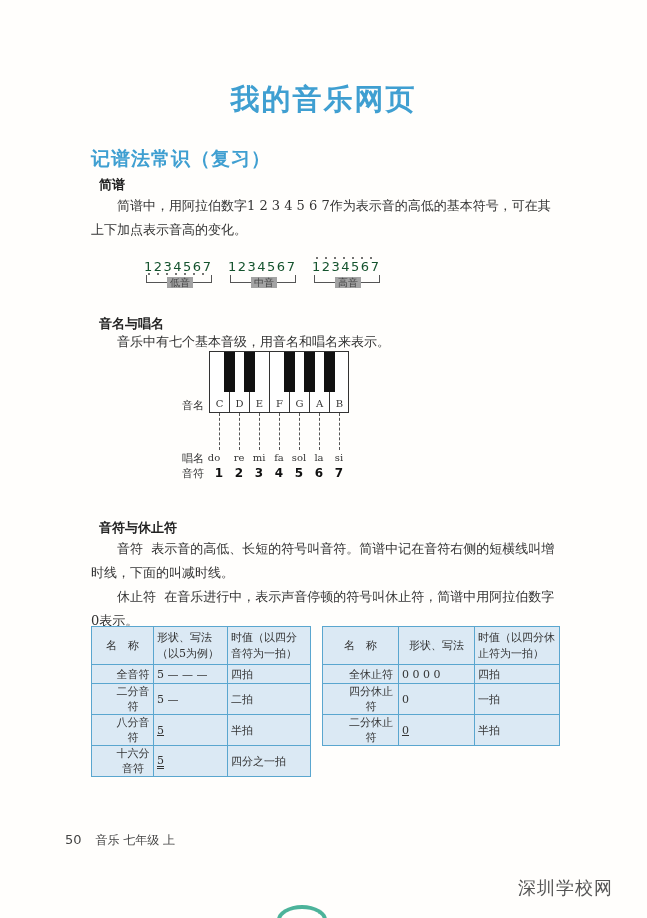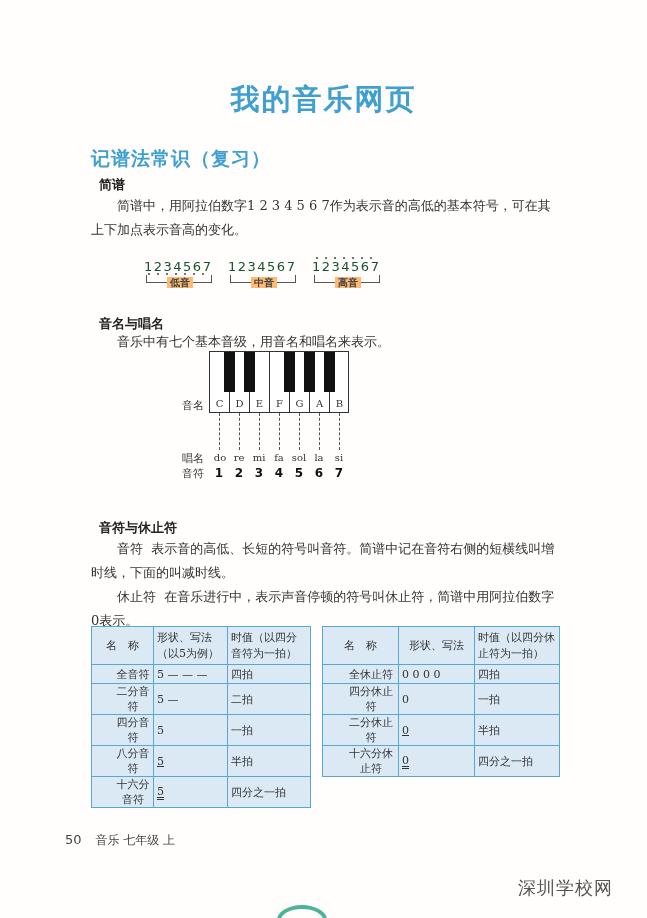--- a/index.html
+++ b/index.html
@@ -10,21 +10,21 @@
   .section-title { position: absolute; left: 91px; top: 146px; font-family: "DejaVu Sans", sans-serif; font-weight: bold; font-size: 19px; color: #3f9fd1; letter-spacing: 1px; }
   .sub { position: absolute; left: 91px; font-family: "DejaVu Sans", sans-serif; font-weight: bold; font-size: 13px; color: #222; margin-left: 8px; }
   .para { position: absolute; left: 91px; width: 470px; font-size: 13px; line-height: 24px; color: #333; }
   .para .indent { display: inline-block; width: 26px; }
   
   .scale { position: absolute; top: 256px; left: 144px; width: 250px; height: 36px; font-family: "DejaVu Sans", sans-serif; }
   .grp { position: absolute; top: 0; width: 78px; height: 36px; }
   .digits { position: absolute; top: 3px; left: 0; font-size: 13px; letter-spacing: 1.5px; color: #14532d; }
   .bracket { position: absolute; top: 19px; left: 2px; width: 66px; height: 8px; border-left: 1px solid #555; border-bottom: 1px solid #555; border-right: 1px solid #555; }
   .brlabel { position: absolute; top: 20px; left: 0; width: 72px; text-align: center; font-size: 10px; color: #444; font-family: "DejaVu Serif", serif; }
-  .brlabel span { background: #fdba74; padding: 0 3px; font-weight: bold; }
+  .brlabel span { background: #a3a3a3; padding: 0 3px; }
   .dot { position: absolute; width: 2px; height: 2px; background: #444; border-radius: 1px; }
   
   .piano { position: absolute; left: 209px; top: 351px; width: 140px; height: 62px; border: 1px solid #333; background: #fff; }
   .wkey { position: absolute; top: 0; width: 20px; height: 60px; border-right: 1px solid #333; }
   .wkey .lbl { position: absolute; bottom: 3px; left: 0; width: 19px; text-align: center; font-size: 10px; color: #333; }
   .bkey { position: absolute; top: 0; width: 11px; height: 40px; background: #111; }
   .row-label { position: absolute; font-size: 11px; color: #333; }
   .dash { position: absolute; top: 413px; height: 37px; border-left: 1px dashed #555; }
   .solf { position: absolute; top: 452px; font-size: 10px; color: #333; width: 24px; text-align: center; }
   .num { position: absolute; top: 466px; font-family: "DejaVu Sans", sans-serif; font-weight: bold; font-size: 12px; color: #111; width: 24px; text-align: center; }
@@ -121,21 +121,21 @@
   <span class="row-label" style="left:182px;top:466px">音符</span>
 
   <div class="dash" style="left:219px"></div>
   <div class="dash" style="left:239px"></div>
   <div class="dash" style="left:259px"></div>
   <div class="dash" style="left:279px"></div>
   <div class="dash" style="left:299px"></div>
   <div class="dash" style="left:319px"></div>
   <div class="dash" style="left:339px"></div>
 
-  <span class="solf" style="left:208px">do</span>
+  <span class="solf" style="left:202px">do</span>
   <span class="solf" style="left:227px">re</span>
   <span class="solf" style="left:247px">mi</span>
   <span class="solf" style="left:267px">fa</span>
   <span class="solf" style="left:287px">sol</span>
   <span class="solf" style="left:307px">la</span>
   <span class="solf" style="left:327px">si</span>
 
   <span class="num" style="left:207px">1</span>
   <span class="num" style="left:227px">2</span>
   <span class="num" style="left:247px">3</span>
@@ -161,25 +161,20 @@
           <td class="name">全音符</td>
           <td>5 — — —</td>
           <td>四拍</td>
         </tr>
       <tr>
           <td class="name">二分音符</td>
           <td>5 —</td>
           <td>二拍</td>
         </tr>
       <tr>
-          <td class="name">四分音符</td>
-          <td>5</td>
-          <td>一拍</td>
-        </tr>
-      <tr>
           <td class="name">八分音符</td>
           <td><span class="u1">5</span></td>
           <td>半拍</td>
         </tr>
       <tr>
           <td class="name">十六分音符</td>
           <td><span class="u2">5</span></td>
           <td>四分之一拍</td>
         </tr>
     </tbody>
@@ -202,25 +197,20 @@
       <tr>
           <td class="name">四分休止符</td>
           <td>0</td>
           <td>一拍</td>
         </tr>
       <tr>
           <td class="name">二分休止符</td>
           <td><span class="u1">0</span></td>
           <td>半拍</td>
         </tr>
-      <tr>
-          <td class="name">十六分休止符</td>
-          <td><span class="u2">0</span></td>
-          <td>四分之一拍</td>
-        </tr>
     </tbody>
   </table>
 
   <div class="footer">
     <span class="pnum">50</span>
     <span>音乐 七年级 上</span>
   </div>
 
   <div class="watermark">深圳学校网</div>
   <div class="arc"></div>

